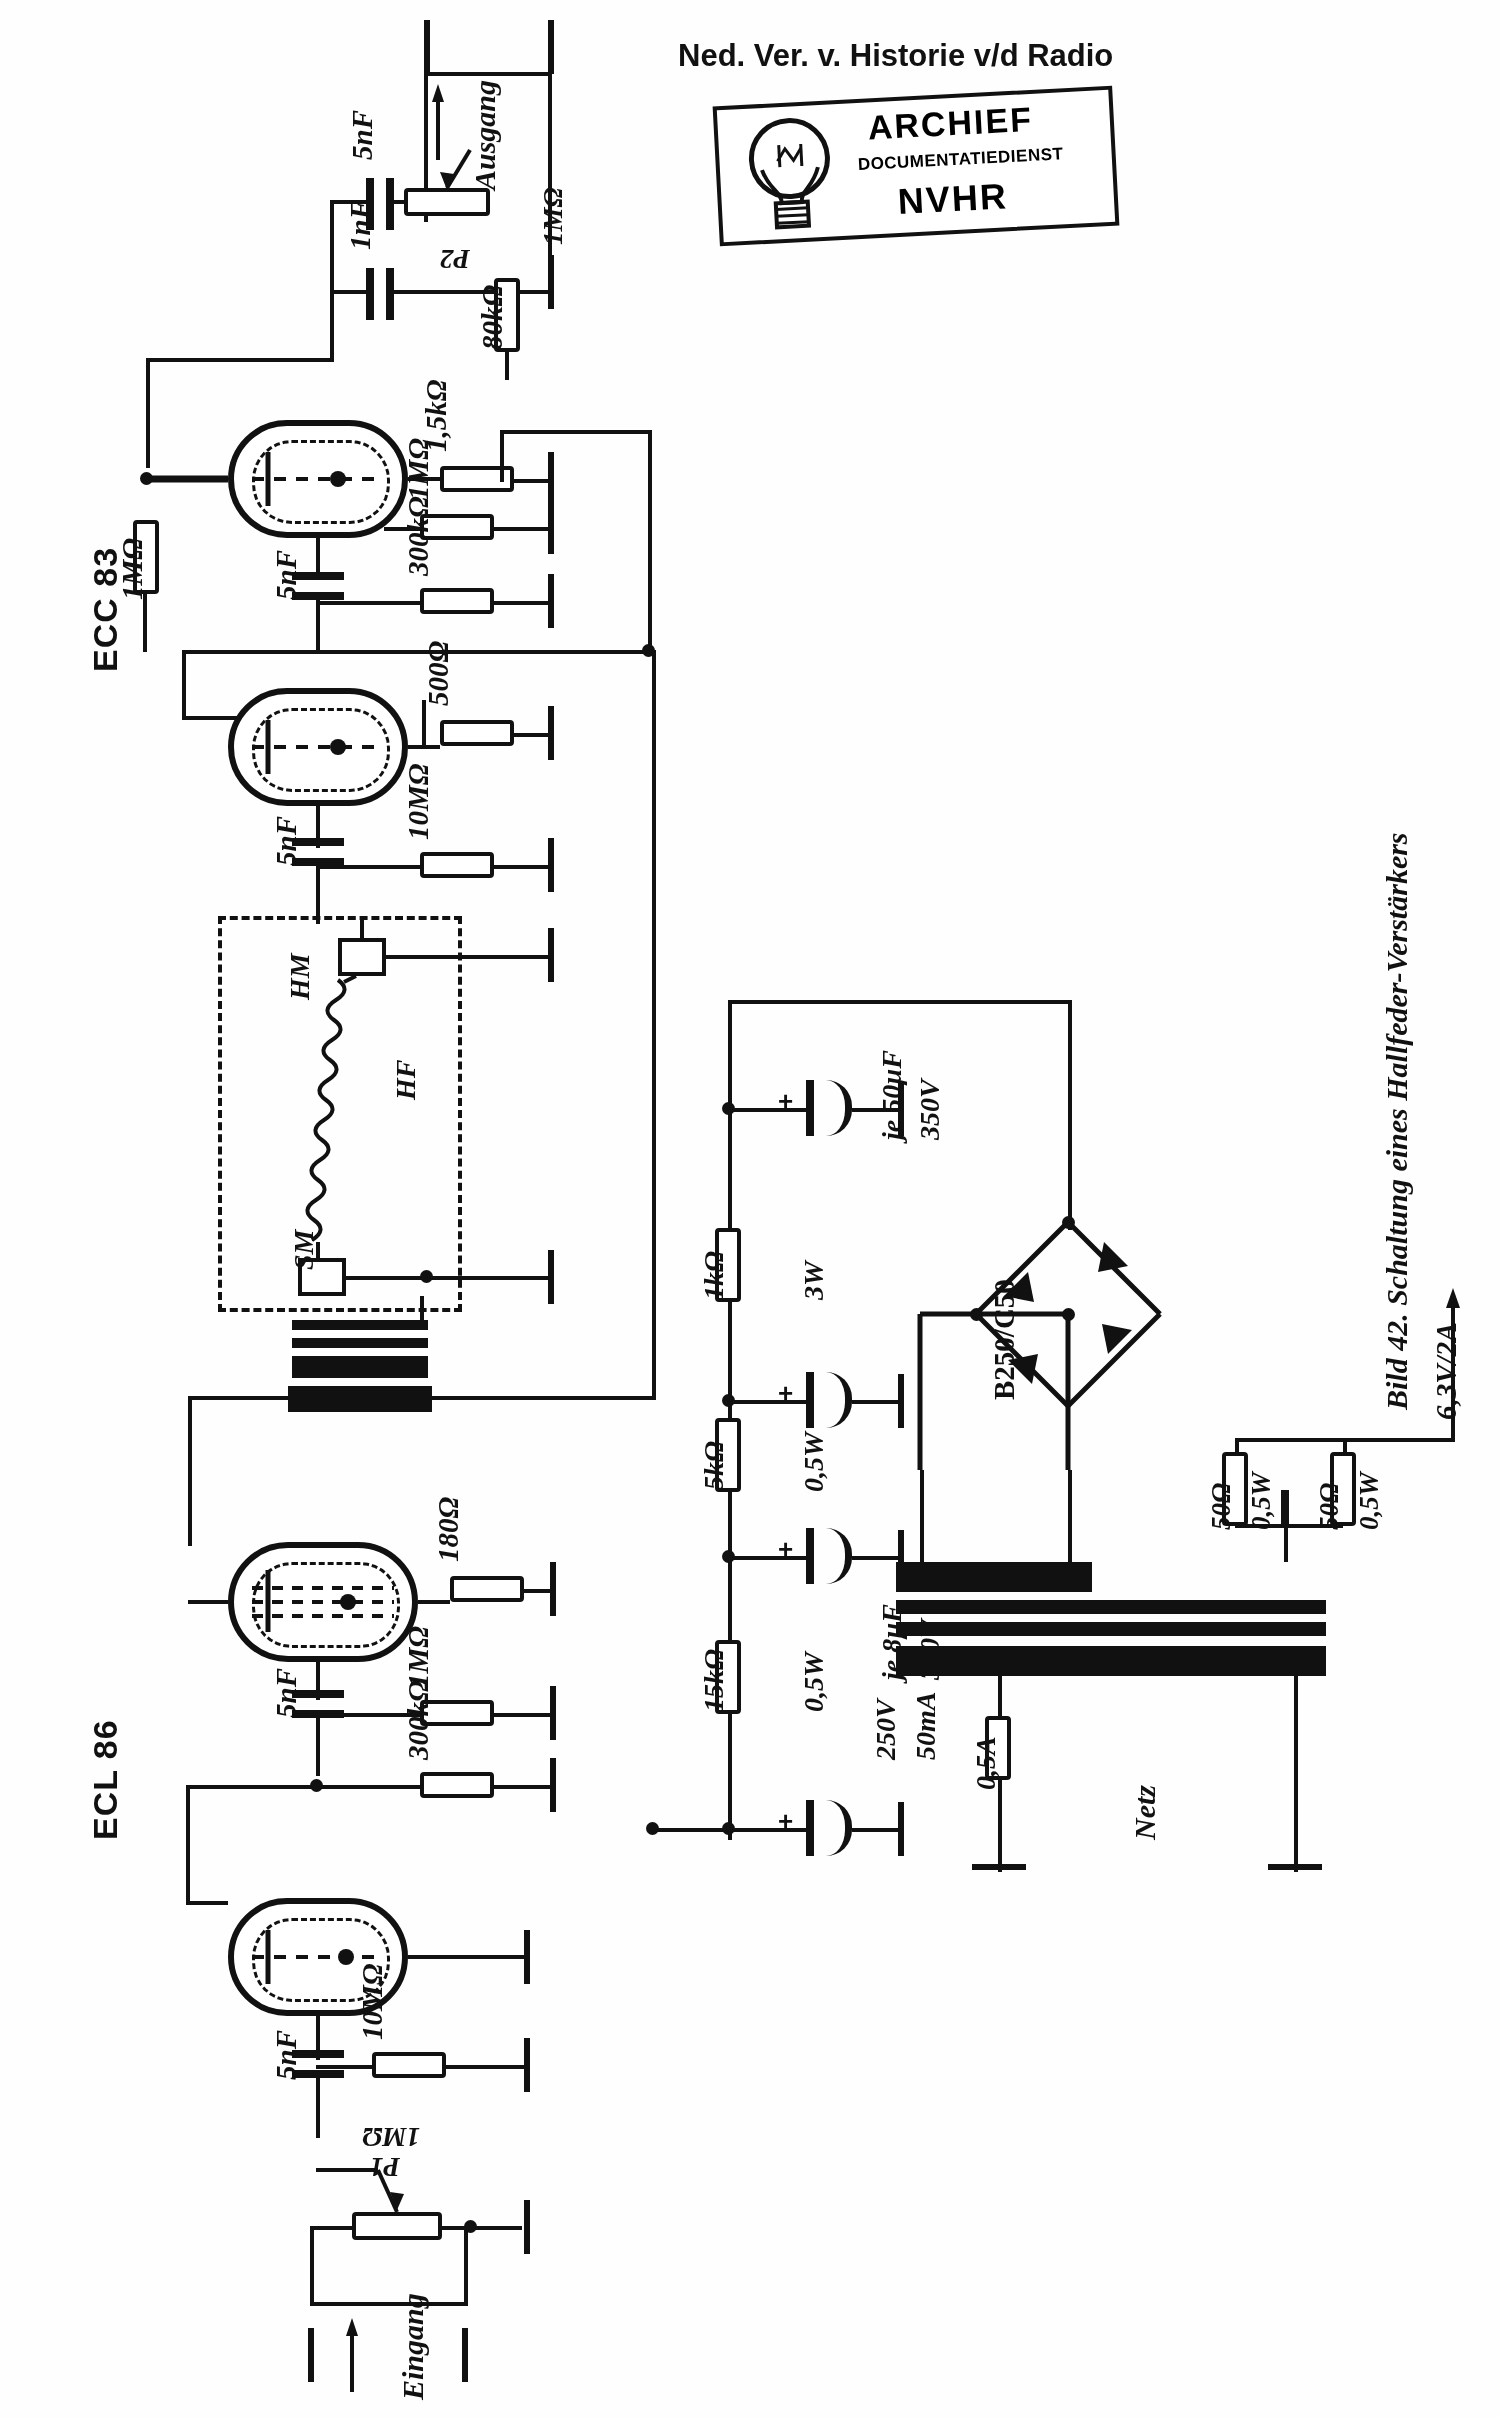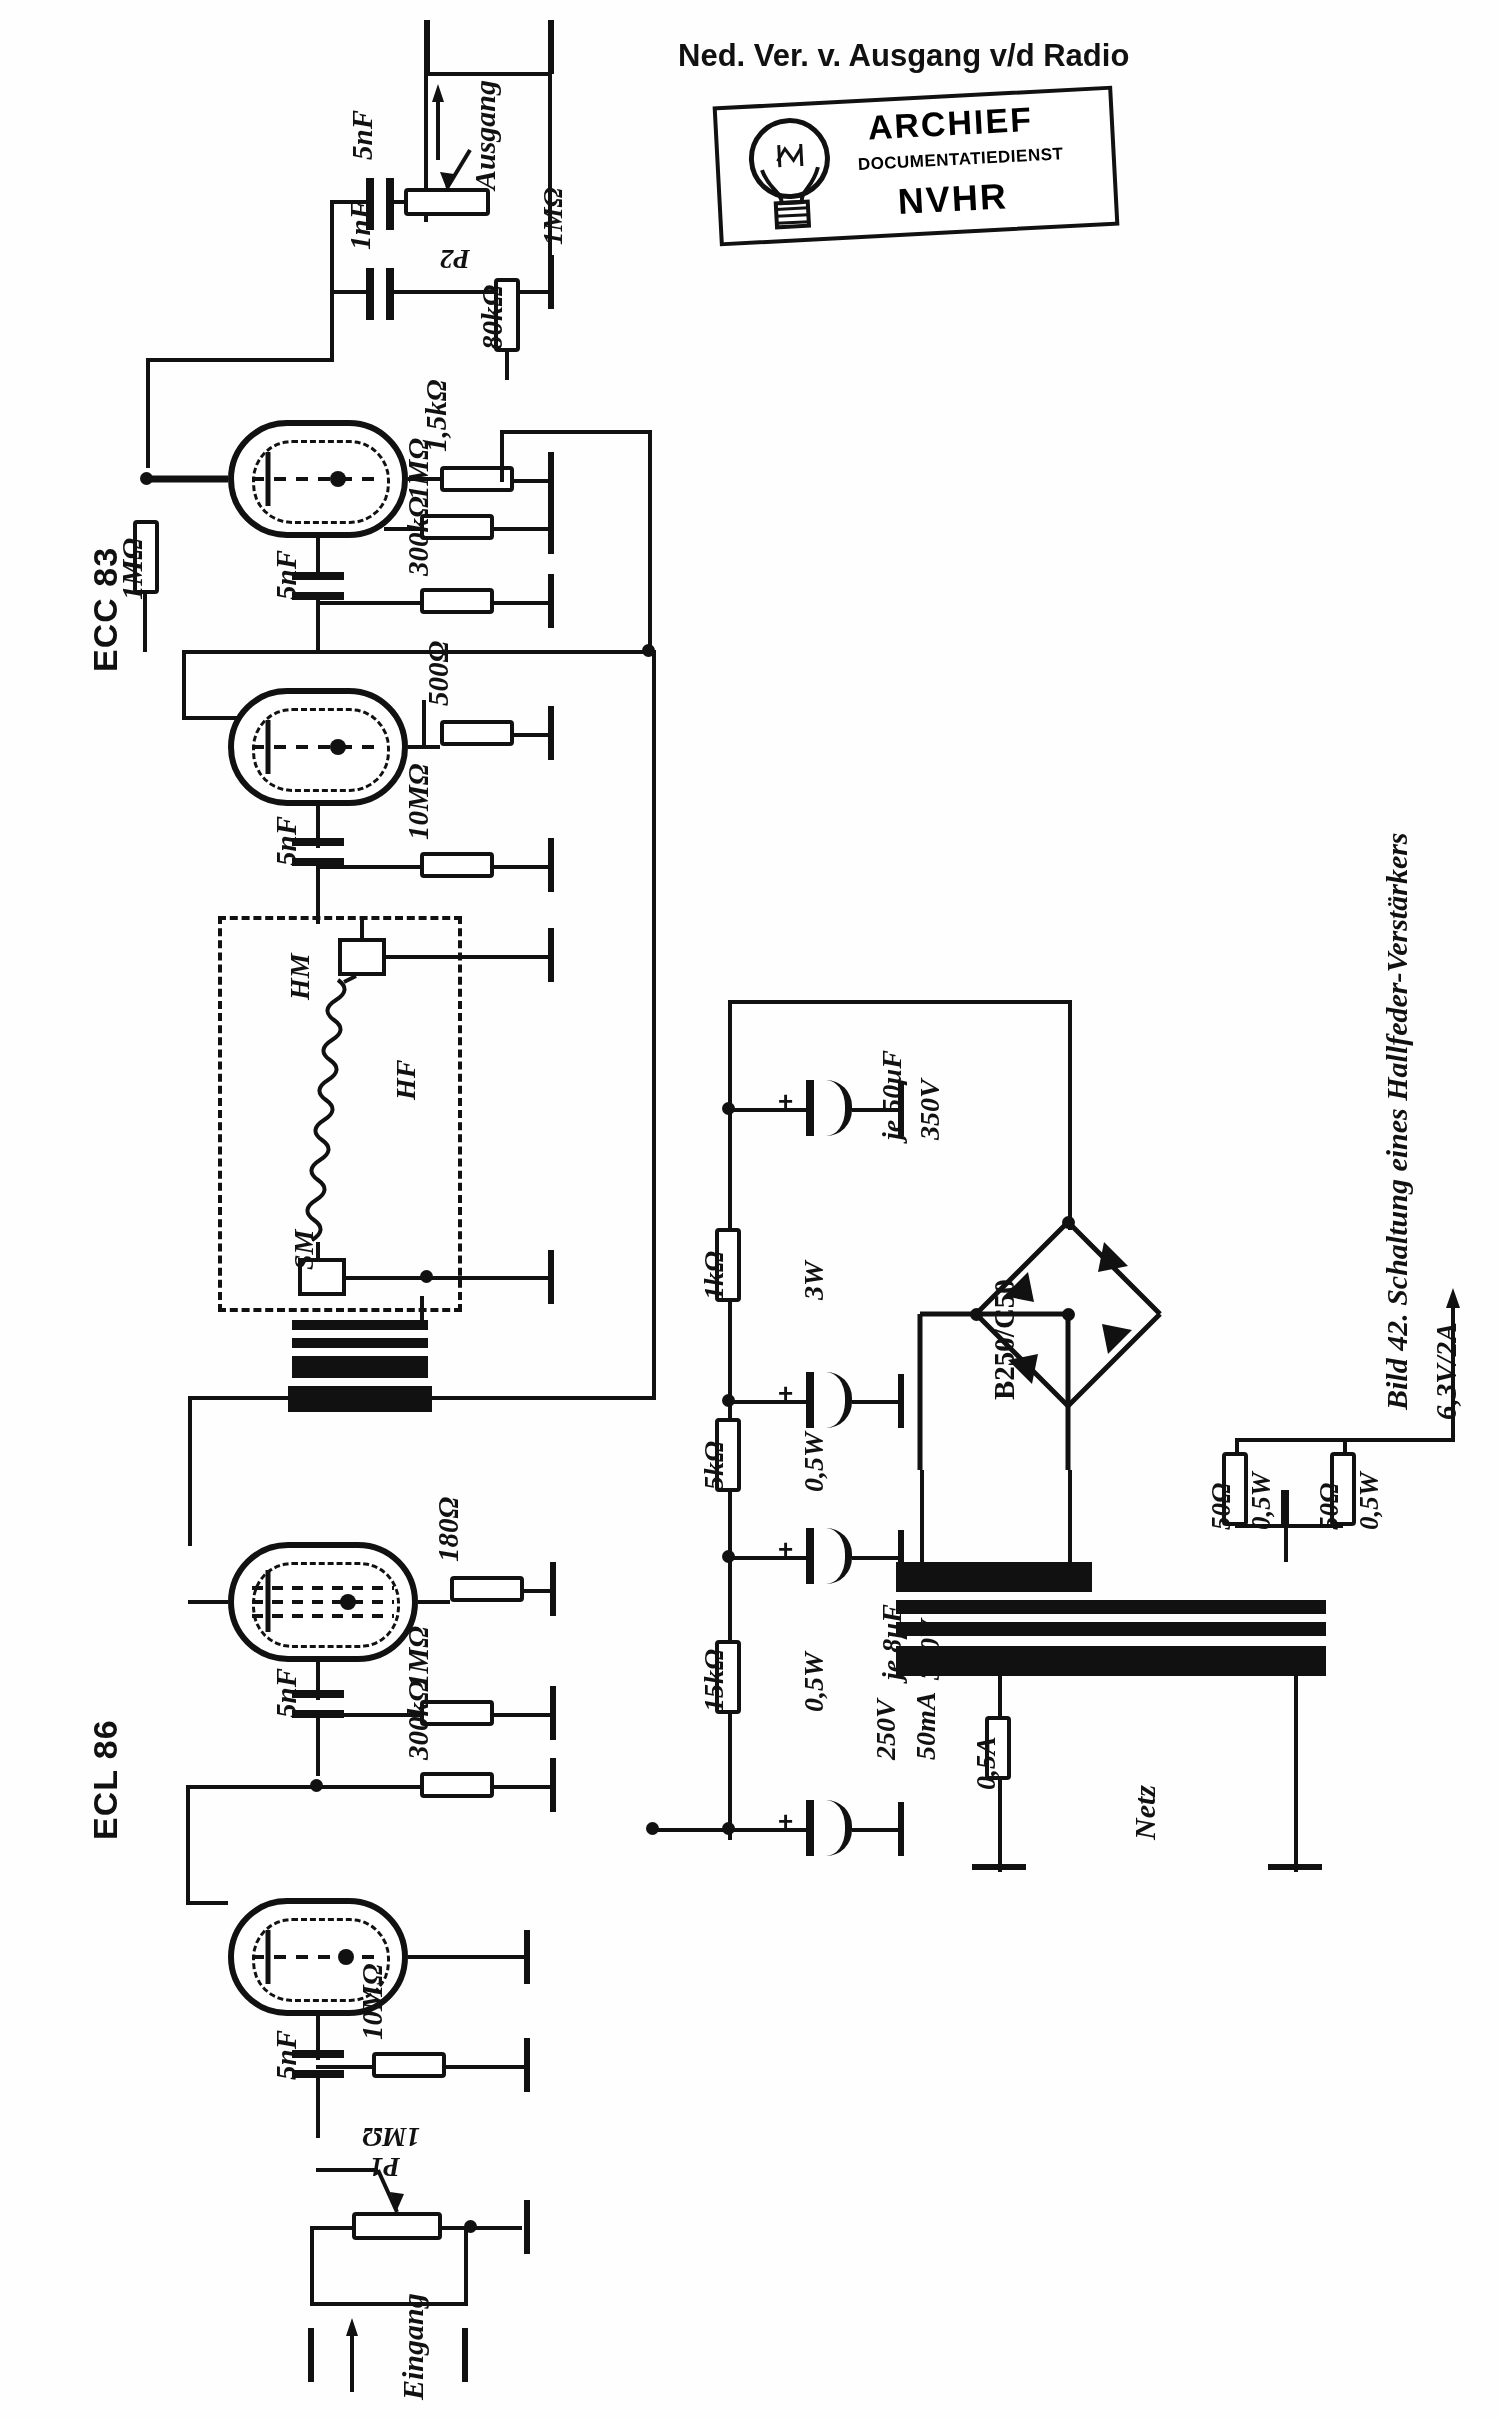--- a/index.html
+++ b/index.html
@@ -220,21 +220,21 @@
     position: absolute;
     left: 22px; top: 10px;
     width: 96px; height: 116px;
   }
 </style>
 </head>
 <body>
 
 <div id="sheet">
 
-  <div class="hdr-text" style="left:678px; top:38px; font-size:31px;">Ned. Ver. v. Ausgang v/d Radio</div>
+  <div class="hdr-text" style="left:678px; top:38px; font-size:31px;">Ned. Ver. v. Historie v/d Radio</div>
 
   <div id="stamp">
     <svg class="bulb" viewBox="0 0 96 116">
       <circle cx="48" cy="42" r="38" fill="#fff" stroke="#111" stroke-width="5"></circle>
       <path d="M20 52 C26 72 38 74 38 86 L58 86 C58 74 70 72 76 52" fill="none" stroke="#111" stroke-width="4"></path>
       <rect x="32" y="86" width="32" height="24" fill="none" stroke="#111" stroke-width="4"></rect>
       <line x1="32" y1="92" x2="64" y2="92" stroke="#111" stroke-width="3"></line>
       <line x1="32" y1="99" x2="64" y2="99" stroke="#111" stroke-width="3"></line>
       <line x1="32" y1="106" x2="64" y2="106" stroke="#111" stroke-width="3"></line>
       <path d="M36 44 l8 -12 l8 12 l8 -12" fill="none" stroke="#111" stroke-width="3"></path>

